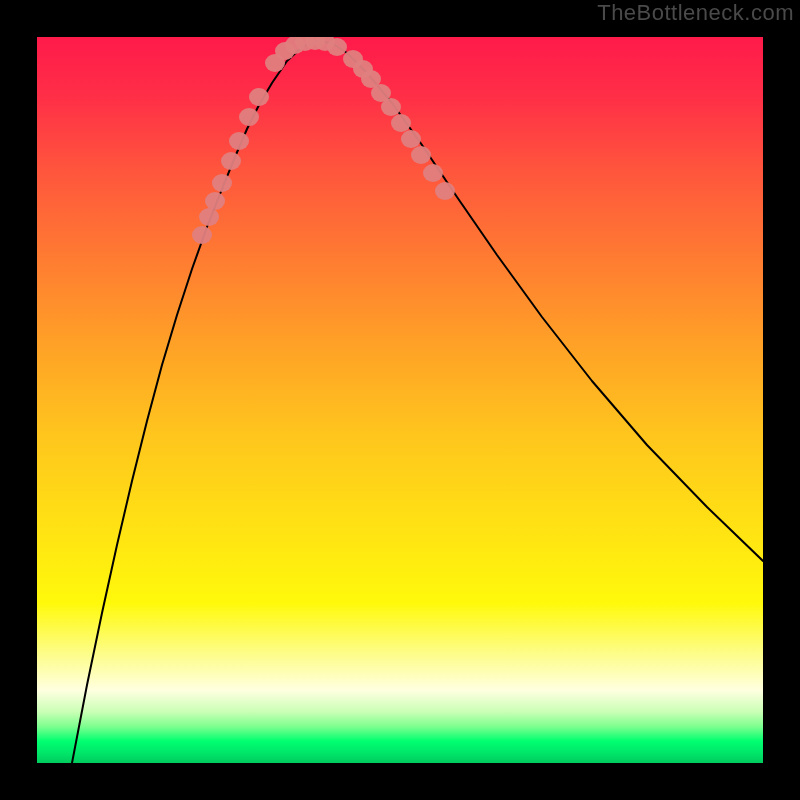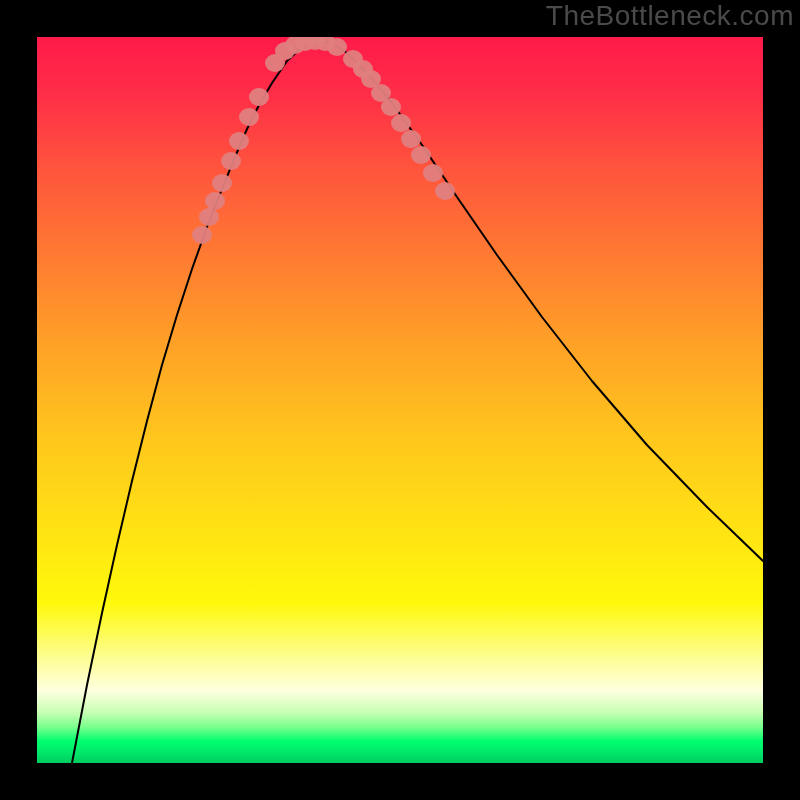--- a/index.html
+++ b/index.html
@@ -54,21 +54,21 @@
     left: 0;
     top: 0;
     width: 100%;
     height: 100%;
   }
   .watermark {
     position: absolute;
     top: 0;
     right: 6px;
     color: #4a4a4a;
-    font-size: 28px;
+    font-size: 22px;
     font-weight: 400;
     letter-spacing: 0.5px;
     user-select: none;
   }
 </style>
 </head>
 <body>
 
 <div class="stage">
   <div class="plot-area">

